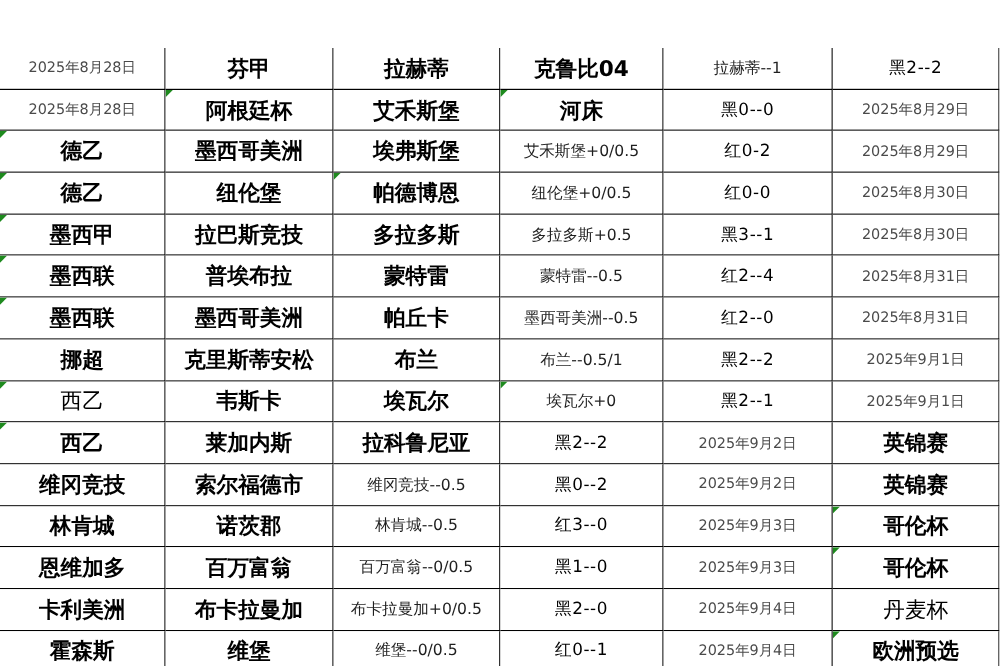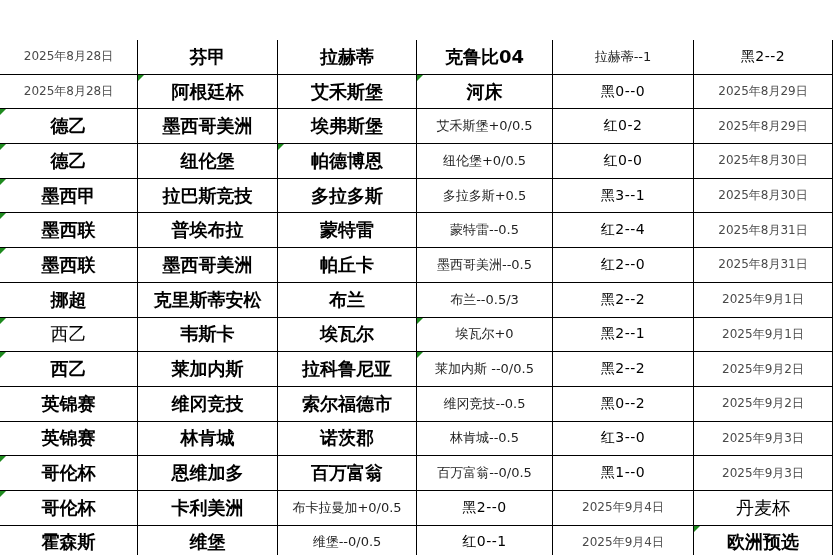--- a/index.html
+++ b/index.html
@@ -195,21 +195,21 @@
     <div class="cell league">
       <span>挪超</span>
     </div>
     <div class="cell home">
       <span>克里斯蒂安松</span>
     </div>
     <div class="cell away">
       <span>布兰</span>
     </div>
     <div class="cell handicap">
-      <span>布兰--0.5/3</span>
+      <span>布兰--0.5/1</span>
     </div>
     <div class="cell result">
       <span>黑2--2</span>
     </div>
     <div class="cell date">
       <span>2025年9月1日</span>
     </div>
     <div class="cell league light">
       <span>西乙</span>
       <span class="tri"></span>
@@ -233,24 +233,20 @@
     <div class="cell league">
       <span>西乙</span>
       <span class="tri"></span>
     </div>
     <div class="cell home">
       <span>莱加内斯</span>
     </div>
     <div class="cell away">
       <span>拉科鲁尼亚</span>
     </div>
-    <div class="cell handicap">
-      <span>莱加内斯 --0/0.5</span>
-      <span class="tri"></span>
-    </div>
     <div class="cell result">
       <span>黑2--2</span>
     </div>
     <div class="cell date">
       <span>2025年9月2日</span>
     </div>
     <div class="cell league">
       <span>英锦赛</span>
     </div>
     <div class="cell home">
@@ -304,20 +300,23 @@
     </div>
     <div class="cell date">
       <span>2025年9月3日</span>
     </div>
     <div class="cell league">
       <span>哥伦杯</span>
       <span class="tri"></span>
     </div>
     <div class="cell home">
       <span>卡利美洲</span>
+    </div>
+    <div class="cell away">
+      <span>布卡拉曼加</span>
     </div>
     <div class="cell handicap">
       <span>布卡拉曼加+0/0.5</span>
     </div>
     <div class="cell result">
       <span>黑2--0</span>
     </div>
     <div class="cell date">
       <span>2025年9月4日</span>
     </div>

